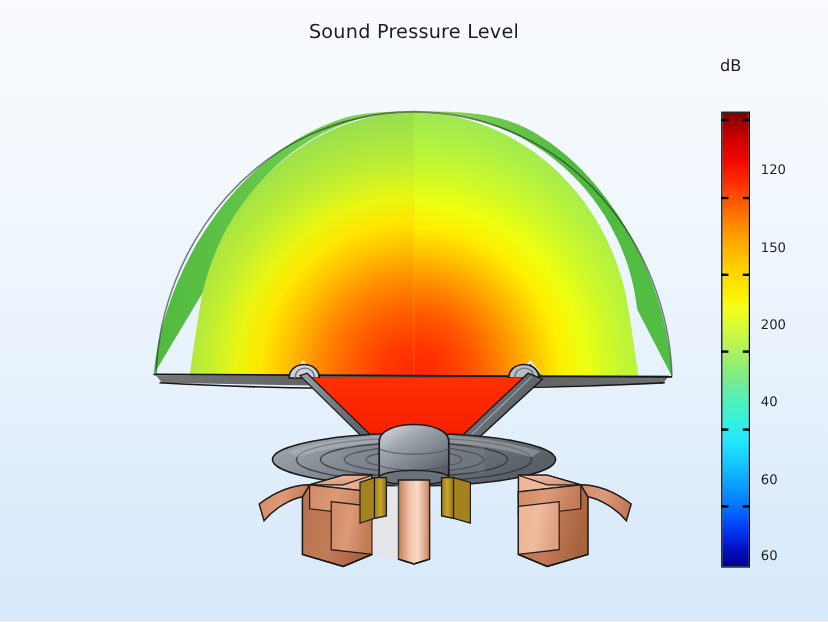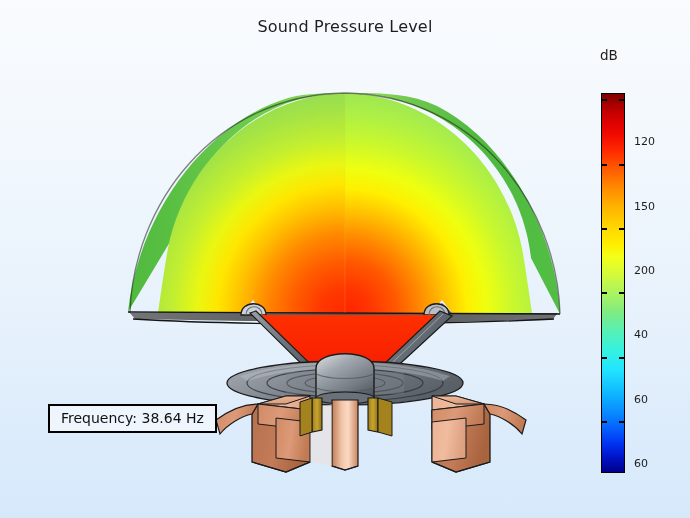--- a/index.html
+++ b/index.html
@@ -365,15 +365,14 @@
     <div class="tick-in"></div>
     <div class="tick-out"></div>
     <div class="tick-lab">60</div>
   </div>
   <div class="tick-row" style="top:422px">
     <div class="tick-in"></div>
     <div class="tick-out"></div>
     <div class="tick-lab">60</div>
   </div>
 
-  <div id="freq-box">Frequency: 38.64 Hz</div>
 
 </div>
 
 </body></html>

